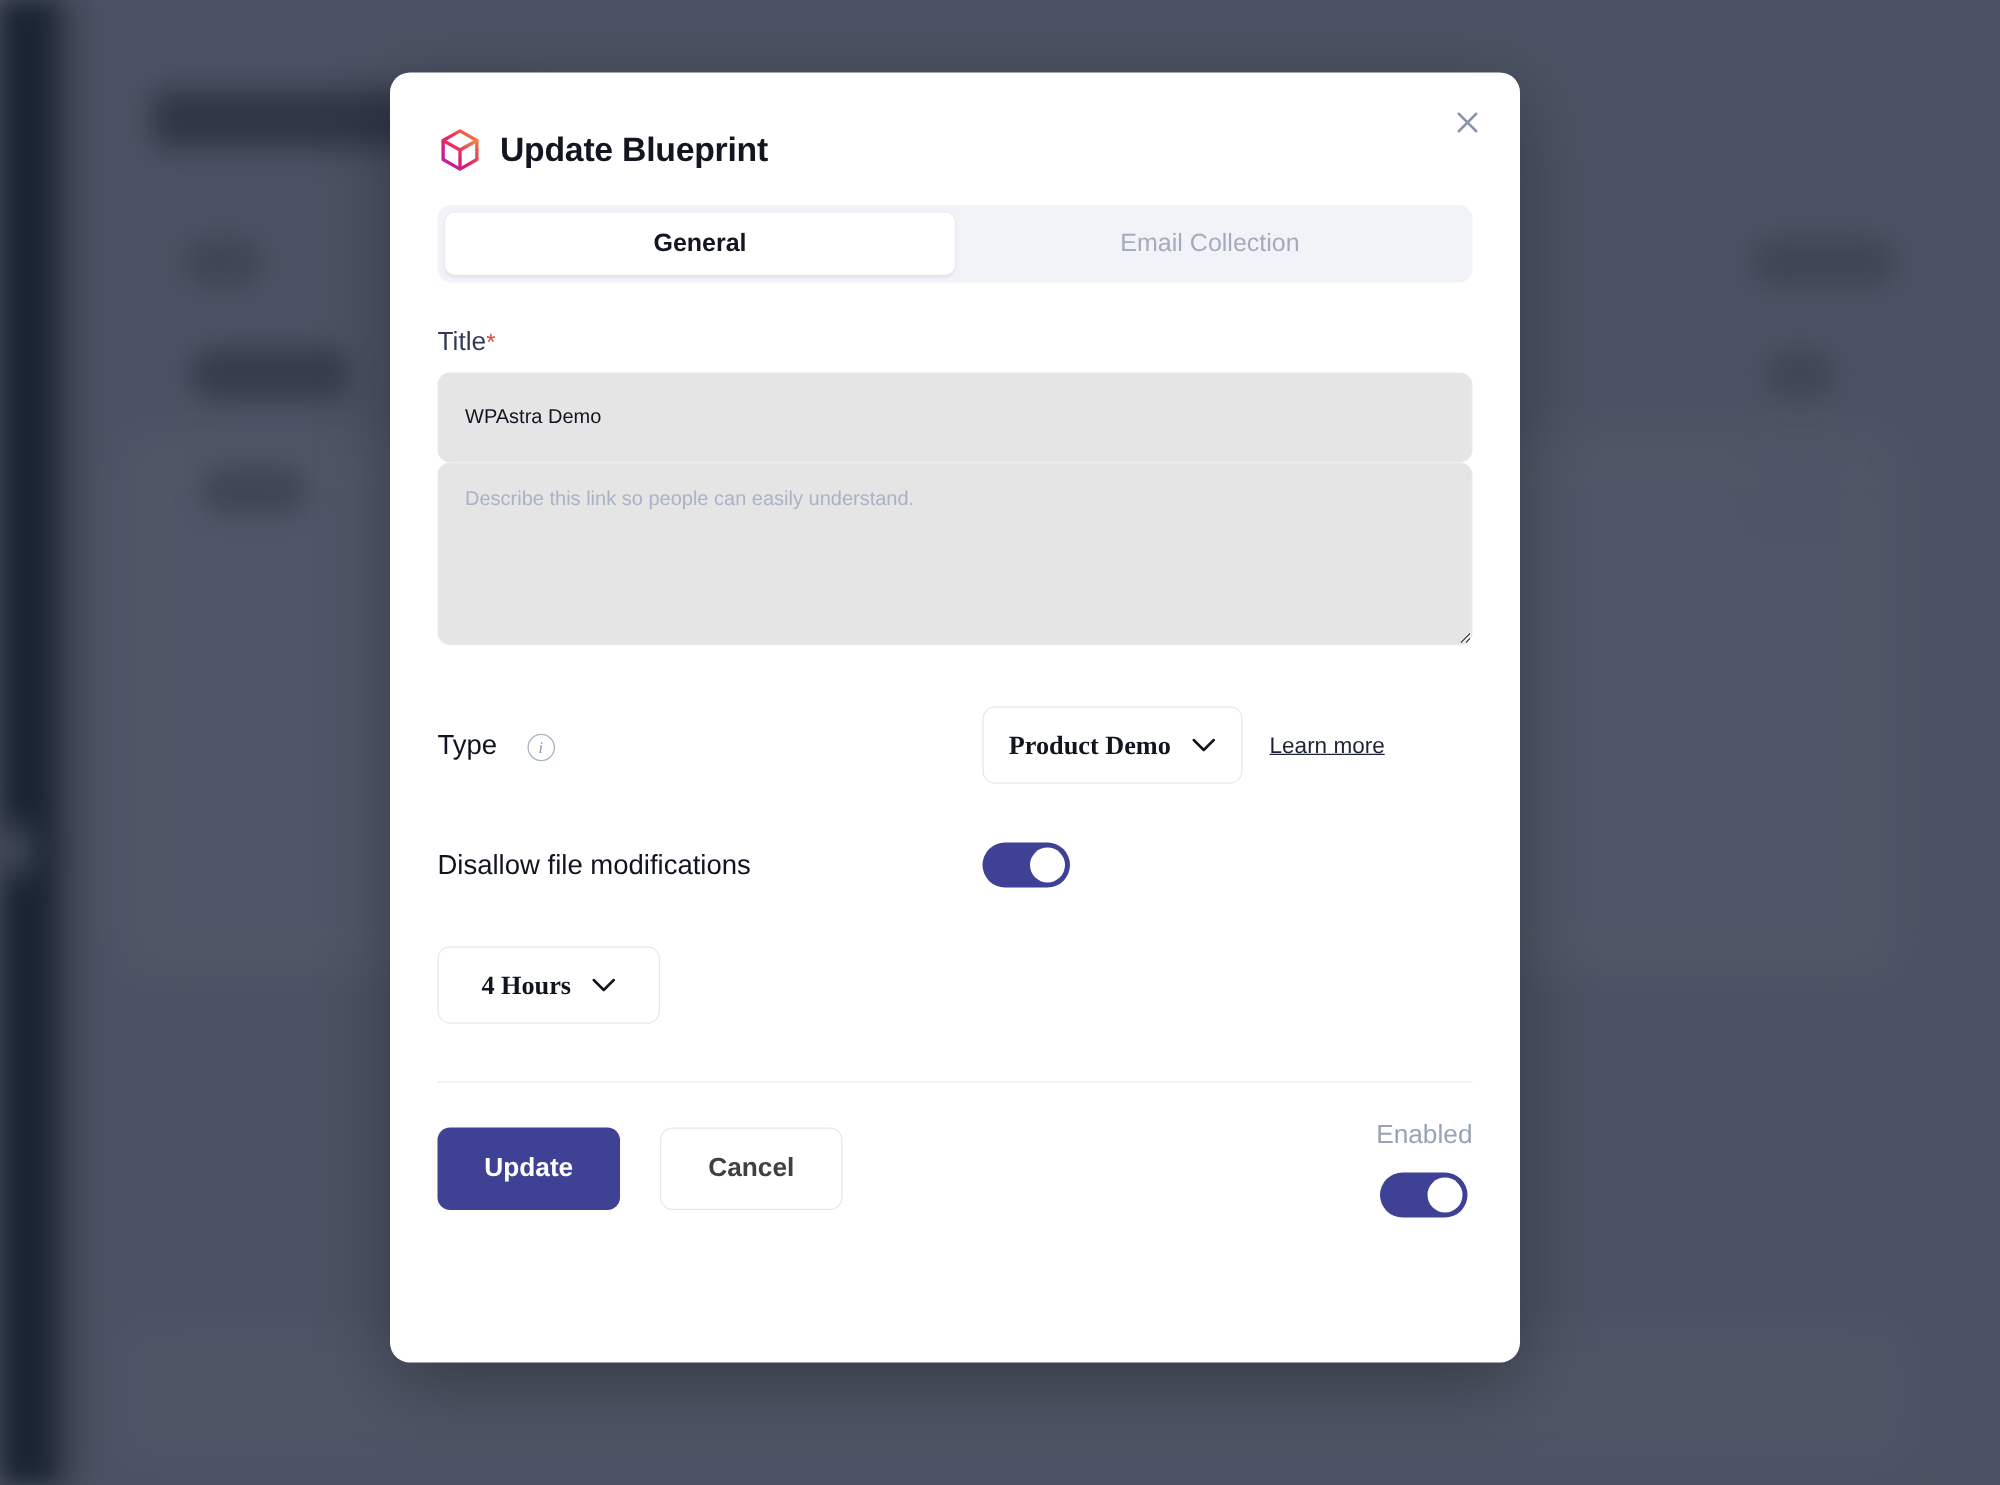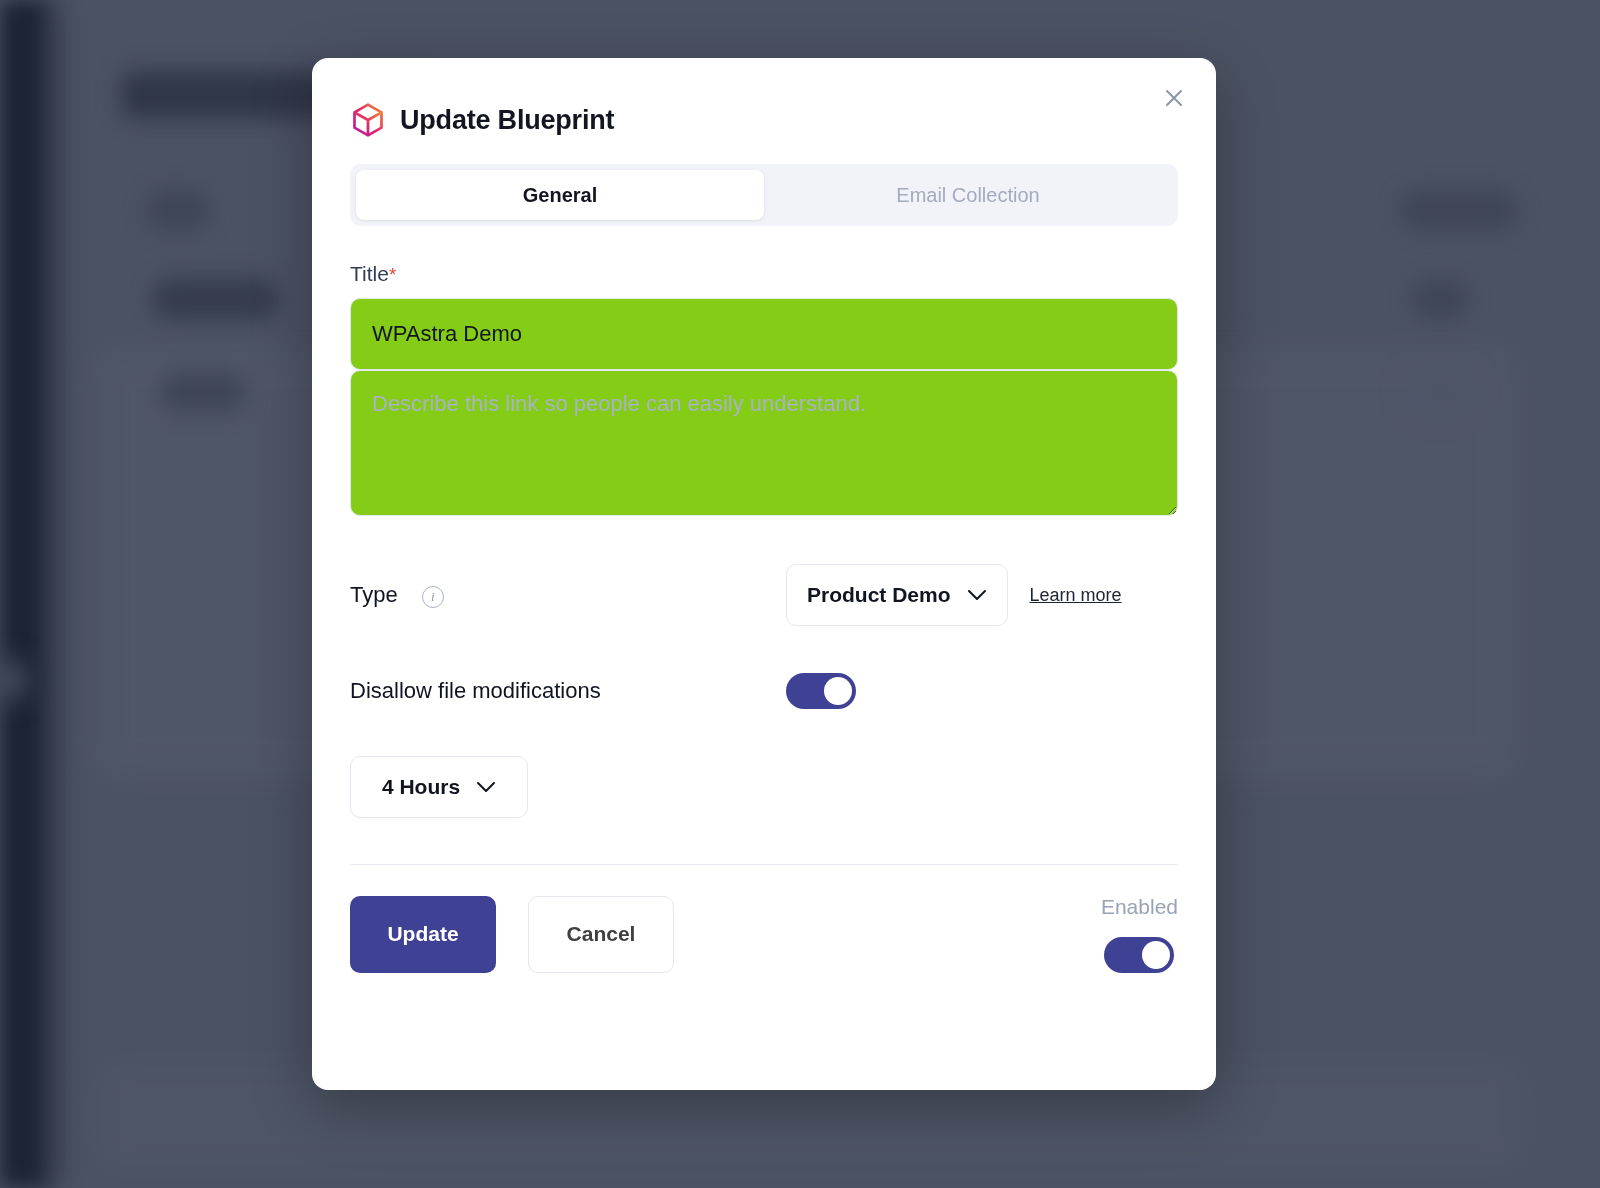--- a/index.html
+++ b/index.html
@@ -134,23 +134,23 @@
     margin-bottom: 12px;
     display: block;
   }
   .req { color: #e8413c; font-size: 19px; }
 
   .text-input, .text-area {
     width: 100%;
     border: 1px solid #e3e7ef;
     border-radius: 10px;
     font-family: inherit;
-    font-size: 22px;
+    font-size: 16px;
     color: #131620;
-    background: #84cc16;
+    background: #e5e5e5;
     outline: none;
   }
   .text-input { height: 72px; padding: 0 21px; }
   .text-area {
     height: 146px;
     padding: 18px 21px;
     resize: vertical;
     line-height: 1.35;
   }
   .text-input::placeholder, .text-area::placeholder { color: #a9b2c6; }
@@ -197,21 +197,21 @@
     background: #fff;
     display: flex;
     align-items: center;
     justify-content: center;
     gap: 16px;
     padding: 0 20px;
     font-size: 21px;
     font-weight: bold;
     color: #111520;
     cursor: pointer;
-    font-family: Liberation Sans, sans-serif;
+    font-family: Liberation Serif, serif;
   }
   .chev { color: #111520; display: block; }
 
   .learn-more {
     margin-left: 22px;
     font-size: 18px;
     color: #1d2333;
     text-decoration: underline;
     cursor: pointer;
   }
@@ -239,21 +239,21 @@
   .divider {
     margin-top: 42px;
     border-top: 1px solid #e8ebf1;
   }
   .footer {
     display: flex;
     align-items: center;
     padding-top: 30px;
   }
   .btn {
-    height: 77px;
+    height: 66px;
     border-radius: 10px;
     font-size: 21px;
     font-weight: bold;
     font-family: inherit;
     cursor: pointer;
   }
   .btn-primary {
     width: 146px;
     background: #3f4194;
     color: #ffffff;

